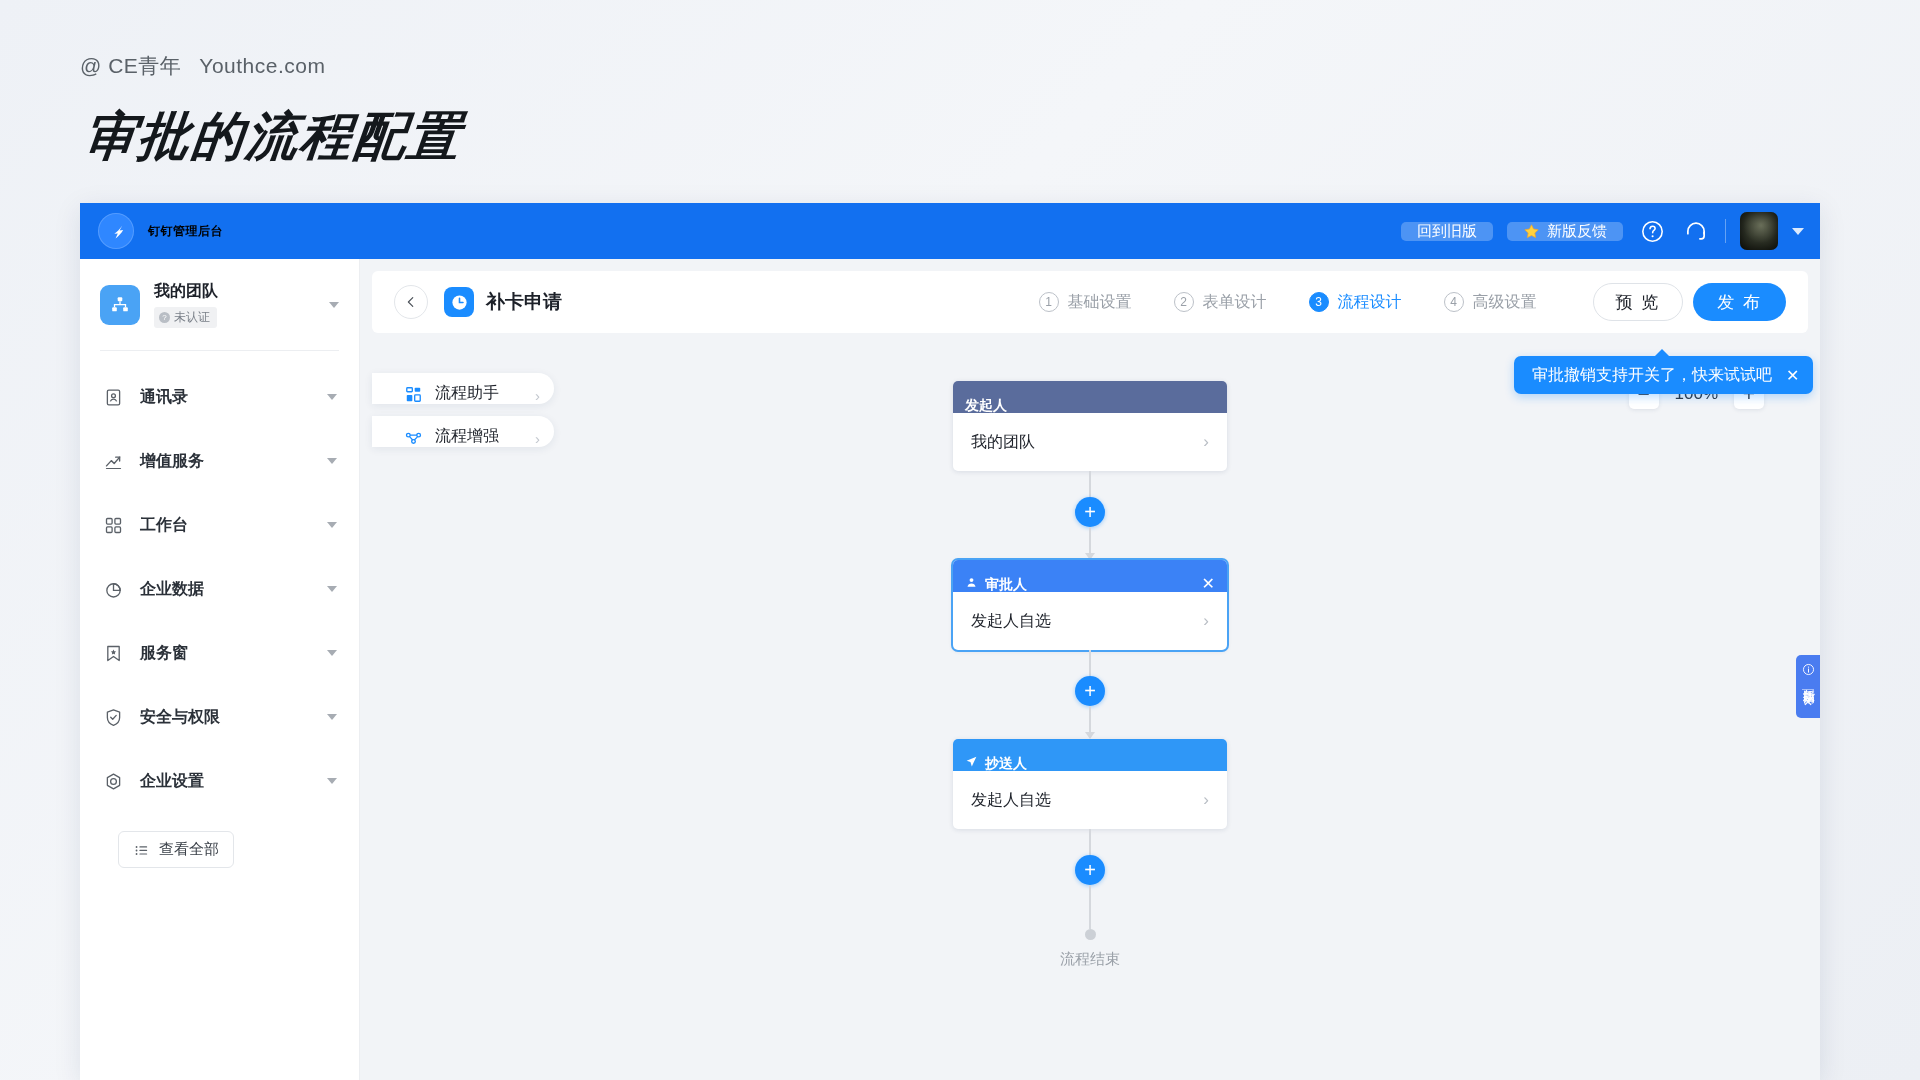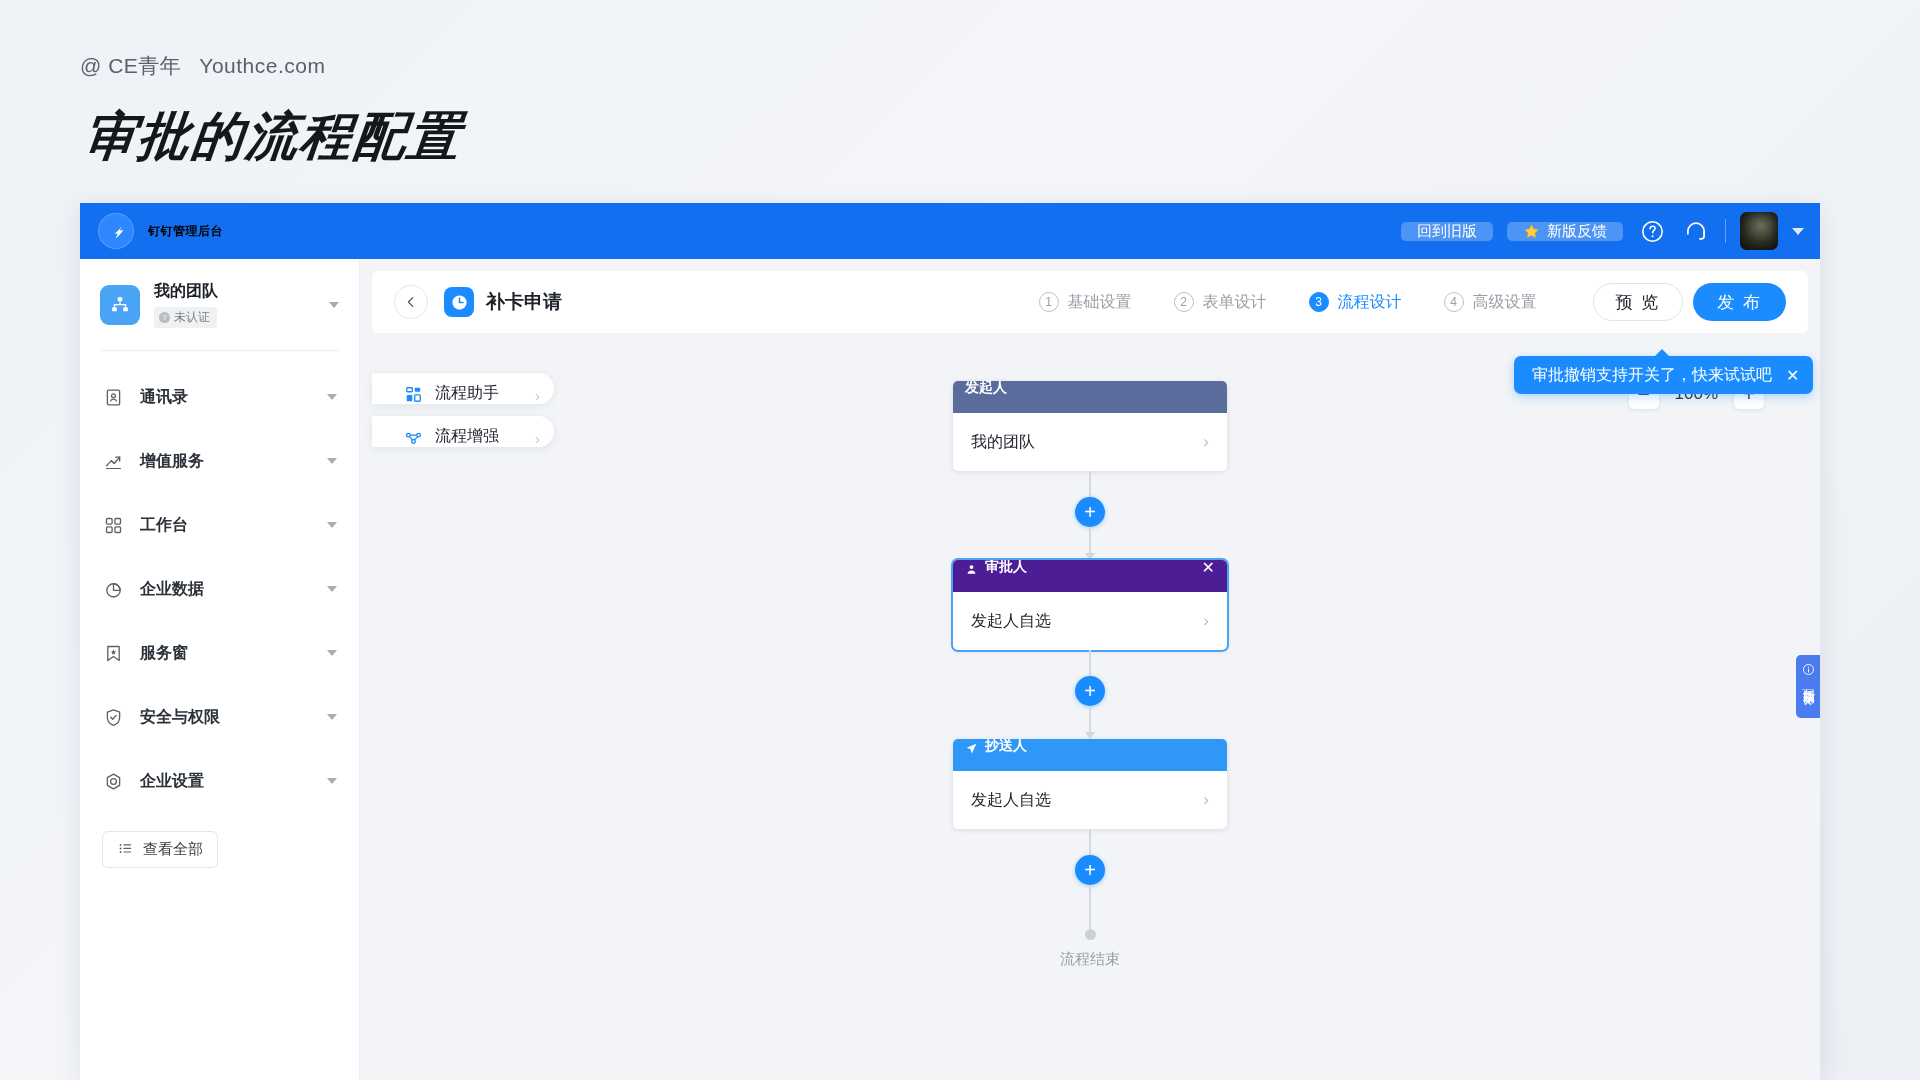--- a/index.html
+++ b/index.html
@@ -102,22 +102,22 @@
   }
   .side-div { height: 1px; background: #eceef1; margin: 2px 20px 10px 20px; }
   .menu { padding: 4px 0; }
   .mi {
     height: 64px; display: flex; align-items: center; gap: 16px; padding: 0 22px 0 22px;
     color: #2b3139; font-size: 16px; font-weight: 600; cursor: default;
   }
   .mi .mi-ico { width: 22px; height: 22px; flex: none; display:flex; align-items:center; justify-content:center;}
   .mi .mi-label { flex: 1; }
   .viewall {
-    display: inline-flex; align-items: flex-start; gap: 9px;
-    margin: 14px 0 0 22px; padding: 8px 14px;
+    display: inline-flex; align-items: flex-end; gap: 9px;
+    margin: 14px 0 0 38px; padding: 8px 14px;
     border: 1px solid #e3e6ea; border-radius: 6px; font-size: 15px; color: #3b4149;
     background: #fff;
   }
 
   
   .main { flex: 1; background: #f2f4f7; position: relative; padding: 12px 12px 0 12px; }
   .content-head {
     height: 62px; background: #fff; border-radius: 6px;
     display: flex; align-items: center; padding: 0 22px; position: relative;
   }
@@ -189,31 +189,31 @@
   .flow {
     position: absolute; left: 50%; transform: translateX(-50%);
     top: 60px; width: 274px; display: flex; flex-direction: column; align-items: center;
   }
   .node {
     width: 274px; background: #fff; border-radius: 5px;
     box-shadow: 0 1px 5px rgba(30,50,90,.12); overflow: hidden;
   }
   .node.selected { box-shadow: 0 0 0 2px #4aa3f5, 0 1px 5px rgba(30,50,90,.12); }
   .node-head {
-    height: 28px; display: flex; align-items: flex-end; gap: 7px; padding: 16px 12px;
+    height: 28px; display: flex; align-items: flex-start; gap: 7px; padding: 16px 12px;
     color: #fff; font-size: 14px; font-weight: 600;
   }
   .node-head .x { margin-left: auto; font-size: 16px; line-height: 1; }
   .node-body {
     height: 58px; display: flex; align-items: center; padding: 0 18px;
     font-size: 16px; color: #1d2129;
   }
   .node-body .chev { margin-left: auto; color: #b9bec5; font-size: 17px; }
   .h-starter { background: #5a6c9c; }
-  .h-approver { background: #4c1d95; }
+  .h-approver { background: #3b82f6; }
   .h-cc { background: #2f97f7; }
   .connector { width: 2px; background: #d5d8dd; }
   .plus {
     width: 30px; height: 30px; border-radius: 50%; background: #1a8cff; color: #fff;
     display: flex; align-items: center; justify-content: center; font-size: 20px; line-height: 1;
     box-shadow: 0 1px 4px rgba(26,140,255,.4);
   }
   .arrow-dn {
     width: 0; height: 0; border-left: 5px solid transparent; border-right: 5px solid transparent;
     border-top: 7px solid #d5d8dd;

